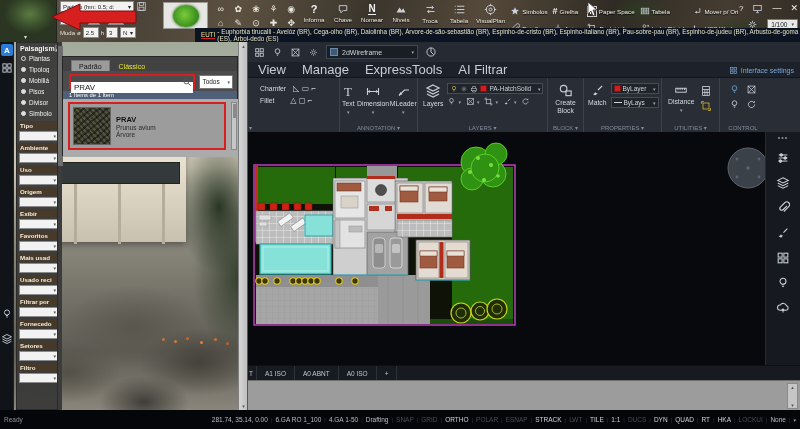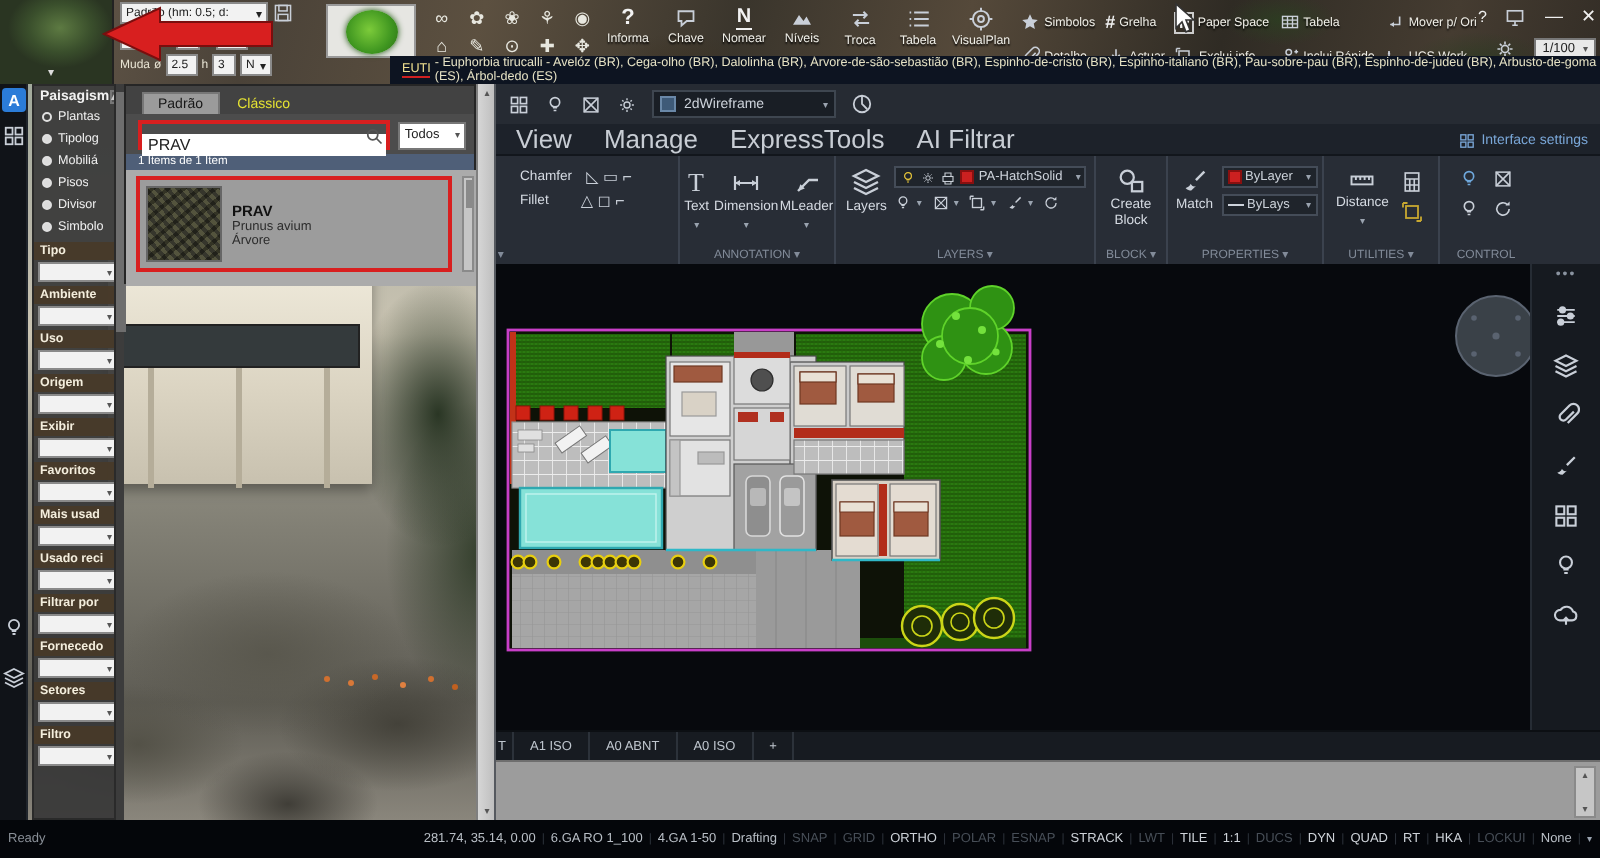--- a/index.html
+++ b/index.html
@@ -74,21 +74,21 @@
 .prow .radio{width:5px;height:5px;border:1px solid #e0e0e0;border-radius:50%;flex:none}
 .prow .radio.fill{background:#dcdcdc}
 .prow .lbl{color:#f0f0f0;font-size:6.3px;overflow:hidden;white-space:nowrap;max-width:34px}
 .fsec{margin-top:2px}
 .fsec .band{background:rgba(72,58,40,.9);color:#f4eedd;font-size:6.2px;font-weight:bold;height:9px;display:flex;align-items:center;padding-left:3px;white-space:nowrap;overflow:hidden}
 .fsec .dd{margin:1px 2px 0 2px;height:10px;background:#f2f2f2;border:1px solid #8a8a8a;display:flex;align-items:center;justify-content:flex-end;padding-right:2px;color:#555;font-size:5px}
 #pal-scroll{left:57px;top:42px;width:5px;height:368px;background:#3c3c3c;border-left:1px solid #2a2a2a}
 #pal-scroll .thumb{position:absolute;left:0;top:4px;width:5px;height:120px;background:#6e6e6e}
 
 
-#search-panel{left:62px;top:42px;width:176px;height:100px;background:#4c4c4c;border:1px solid #262626}
+#search-panel{left:62px;top:56px;width:176px;height:100px;background:#4c4c4c;border:1px solid #262626}
 #search-panel .tabsrow{height:14px;background:#424242;display:flex;align-items:flex-end;gap:2px;padding:0 0 0 8px}
 #search-panel .tab1{background:#9b9b9b;color:#161616;font-size:7px;padding:2px 7px 1px;border:1px solid #777;border-bottom:none}
 #search-panel .tab2{color:#e6e332;font-size:7px;padding:2px 7px 1px}
 #search-row{display:flex;align-items:center;gap:4px;padding:3px 4px 2px 6px}
 #search-input-wrap{position:relative;width:128px;height:15px;border:2px solid var(--accent-red)}
 #search-input{width:100%;height:100%;border:none;outline:none;background:#fff;color:#222;font-size:8px;padding:0 12px 0 3px;font-family:"Liberation Sans",sans-serif}
 #search-mag{position:absolute;right:1px;top:1px}
 #search-scope{width:34px;height:14px;background:#fff;border:1px solid #777;color:#222;font-size:6.5px;display:flex;align-items:center;justify-content:space-between;padding:0 2px}
 #count-bar{height:8px;background:#4f5f78;color:#fff;font-size:5.8px;display:flex;align-items:center;padding-left:6px}
 #results{position:absolute;left:0;top:42px;width:176px;height:58px;background:#ababab}

